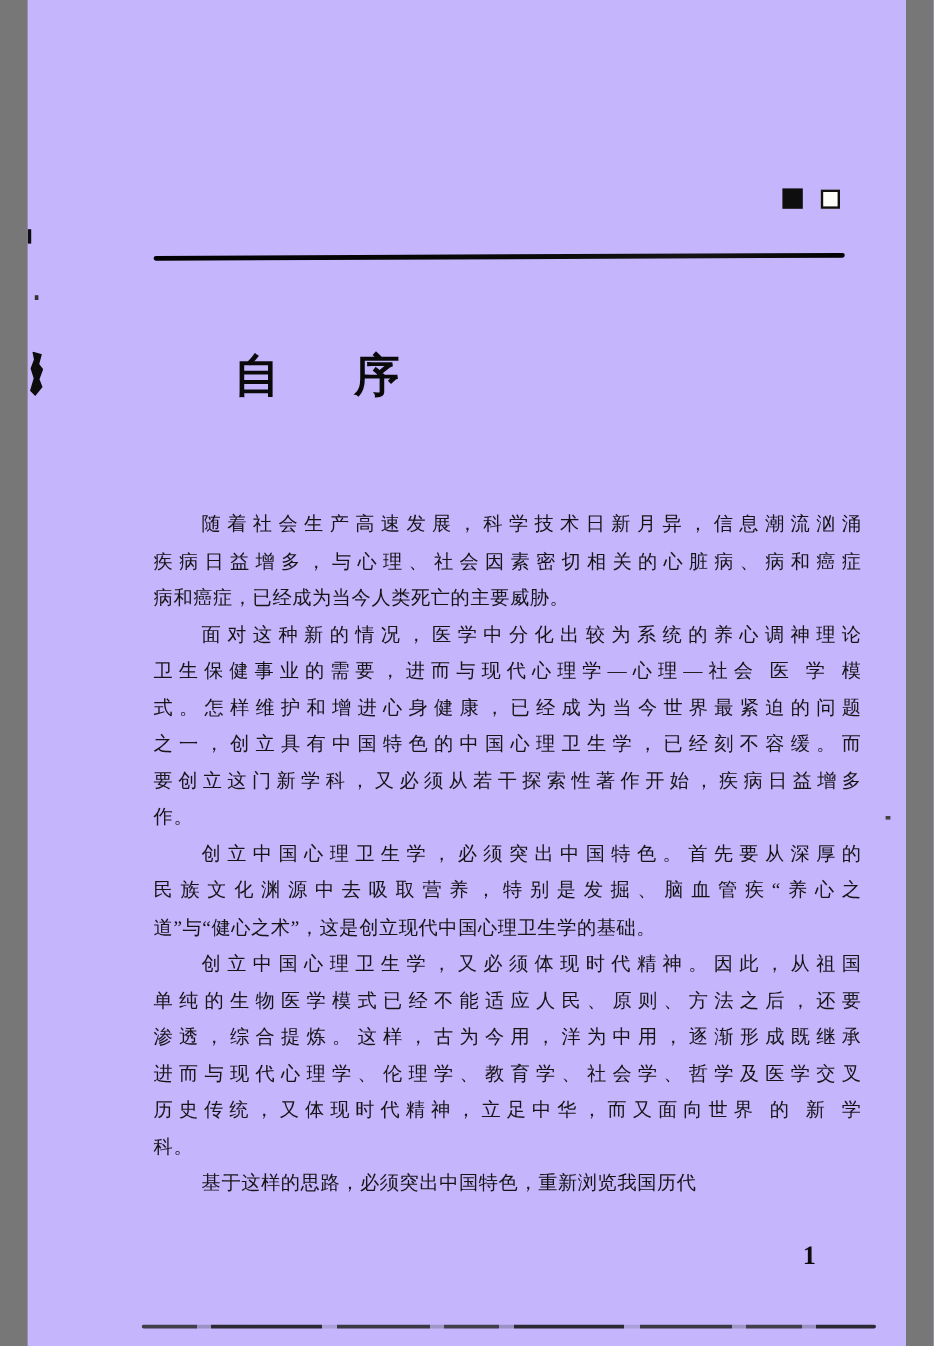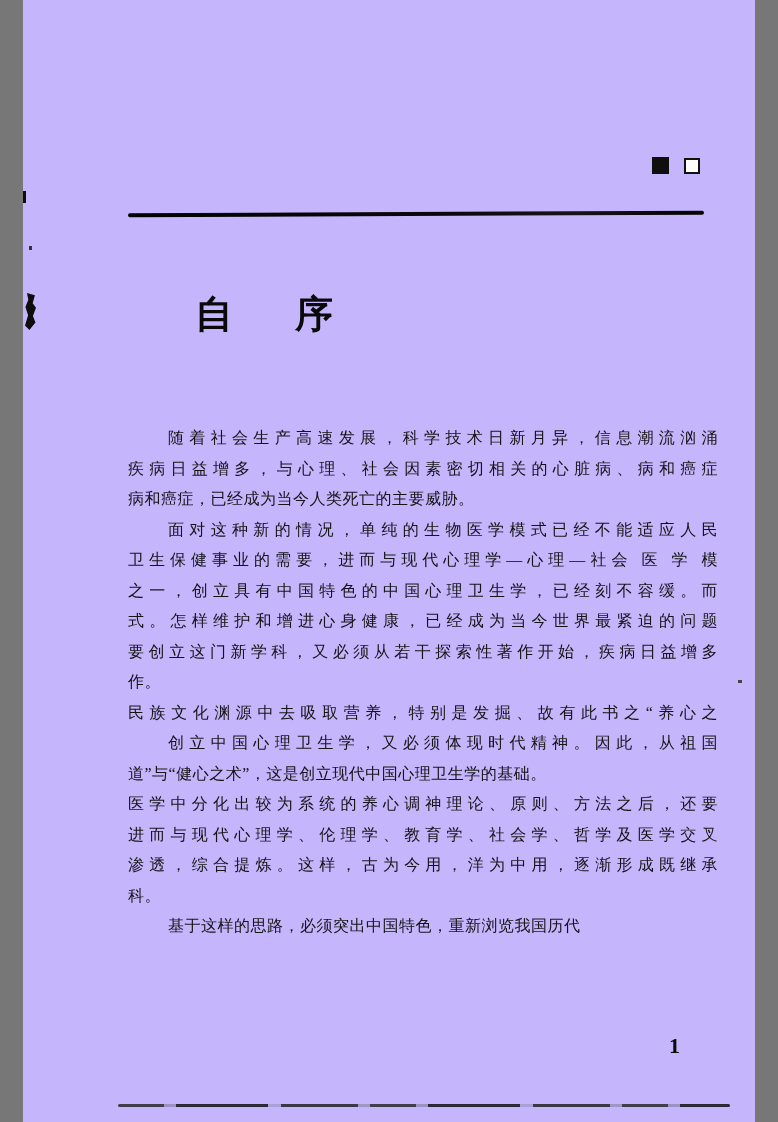--- a/index.html
+++ b/index.html
@@ -79,32 +79,34 @@
   <div class="sq outline"></div>
 
   <div class="rule"></div>
 
   <h1 class="title">自　序</h1>
 
   <div class="body">
       <div class="line indent">随着社会生产高速发展，科学技术日新月异，信息潮流汹涌</div>
       <div class="line">疾病日益增多，与心理、社会因素密切相关的心脏病、病和癌症</div>
       <div class="line para-last">病和癌症，已经成为当今人类死亡的主要威胁。</div>
-      <div class="line indent">面对这种新的情况，单纯的生物医学模式已经不能适应人民</div>
+      <div class="line indent">面对这种新的情况，医学中分化出较为系统的养心调神理论</div>
       <div class="line">卫生保健事业的需要，进而与现代心理学—心理—社会 医 学 模</div>
+      <div class="line">式。怎样维护和增进心身健康，已经成为当今世界最紧迫的问题</div>
       <div class="line">之一，创立具有中国特色的中国心理卫生学，已经刻不容缓。而</div>
-      <div class="line">式。怎样维护和增进心身健康，已经成为当今世界最紧迫的问题</div>
       <div class="line">要创立这门新学科，又必须从若干探索性著作开始，疾病日益增多</div>
       <div class="line para-last">作。</div>
-      <div class="line">民族文化渊源中去吸取营养，特别是发掘、故有此书之“养心之</div>
+      <div class="line indent">创立中国心理卫生学，必须突出中国特色。首先要从深厚的</div>
+      <div class="line">民族文化渊源中去吸取营养，特别是发掘、脑血管疾“养心之</div>
+      <div class="line para-last">道”与“健心之术”，这是创立现代中国心理卫生学的基础。</div>
       <div class="line indent">创立中国心理卫生学，又必须体现时代精神。因此，从祖国</div>
-      <div class="line para-last">道”与“健心之术”，这是创立现代中国心理卫生学的基础。</div>
-      <div class="line">医学中分化出较为系统的养心调神理论、原则、方法之后，还要</div>
+      <div class="line">单纯的生物医学模式已经不能适应人民、原则、方法之后，还要</div>
+      <div class="line">渗透，综合提炼。这样，古为今用，洋为中用，逐渐形成既继承</div>
       <div class="line">进而与现代心理学、伦理学、教育学、社会学、哲学及医学交叉</div>
-      <div class="line">渗透，综合提炼。这样，古为今用，洋为中用，逐渐形成既继承</div>
+      <div class="line">历史传统，又体现时代精神，立足中华，而又面向世界 的 新 学</div>
       <div class="line para-last">科。</div>
       <div class="line indent para-last">基于这样的思路，必须突出中国特色，重新浏览我国历代</div>
     </div>
 
   <div class="page-number">1</div>
 
   <div class="artifact blob"></div>
   <div class="artifact tick"></div>
   <div class="artifact dot"></div>
   <div class="artifact speck"></div>

